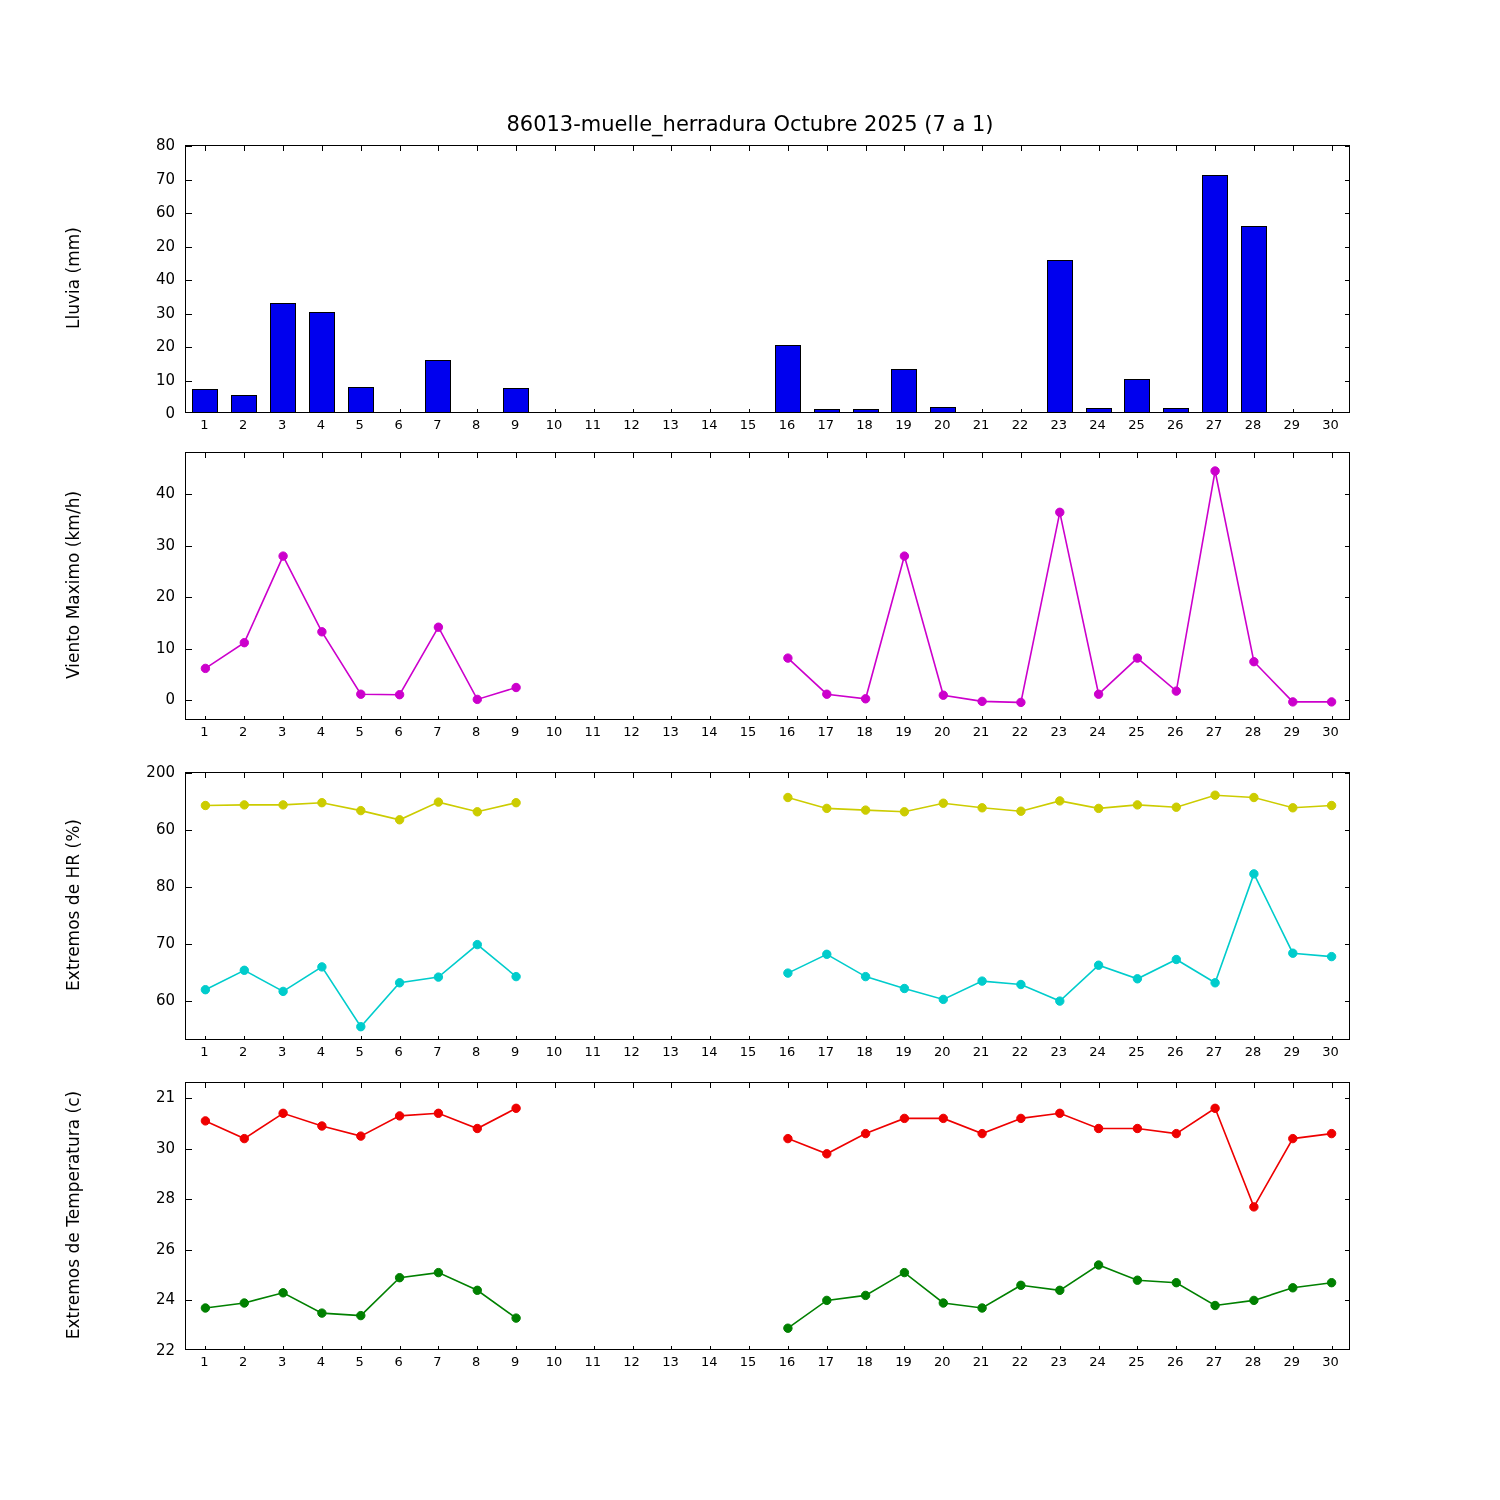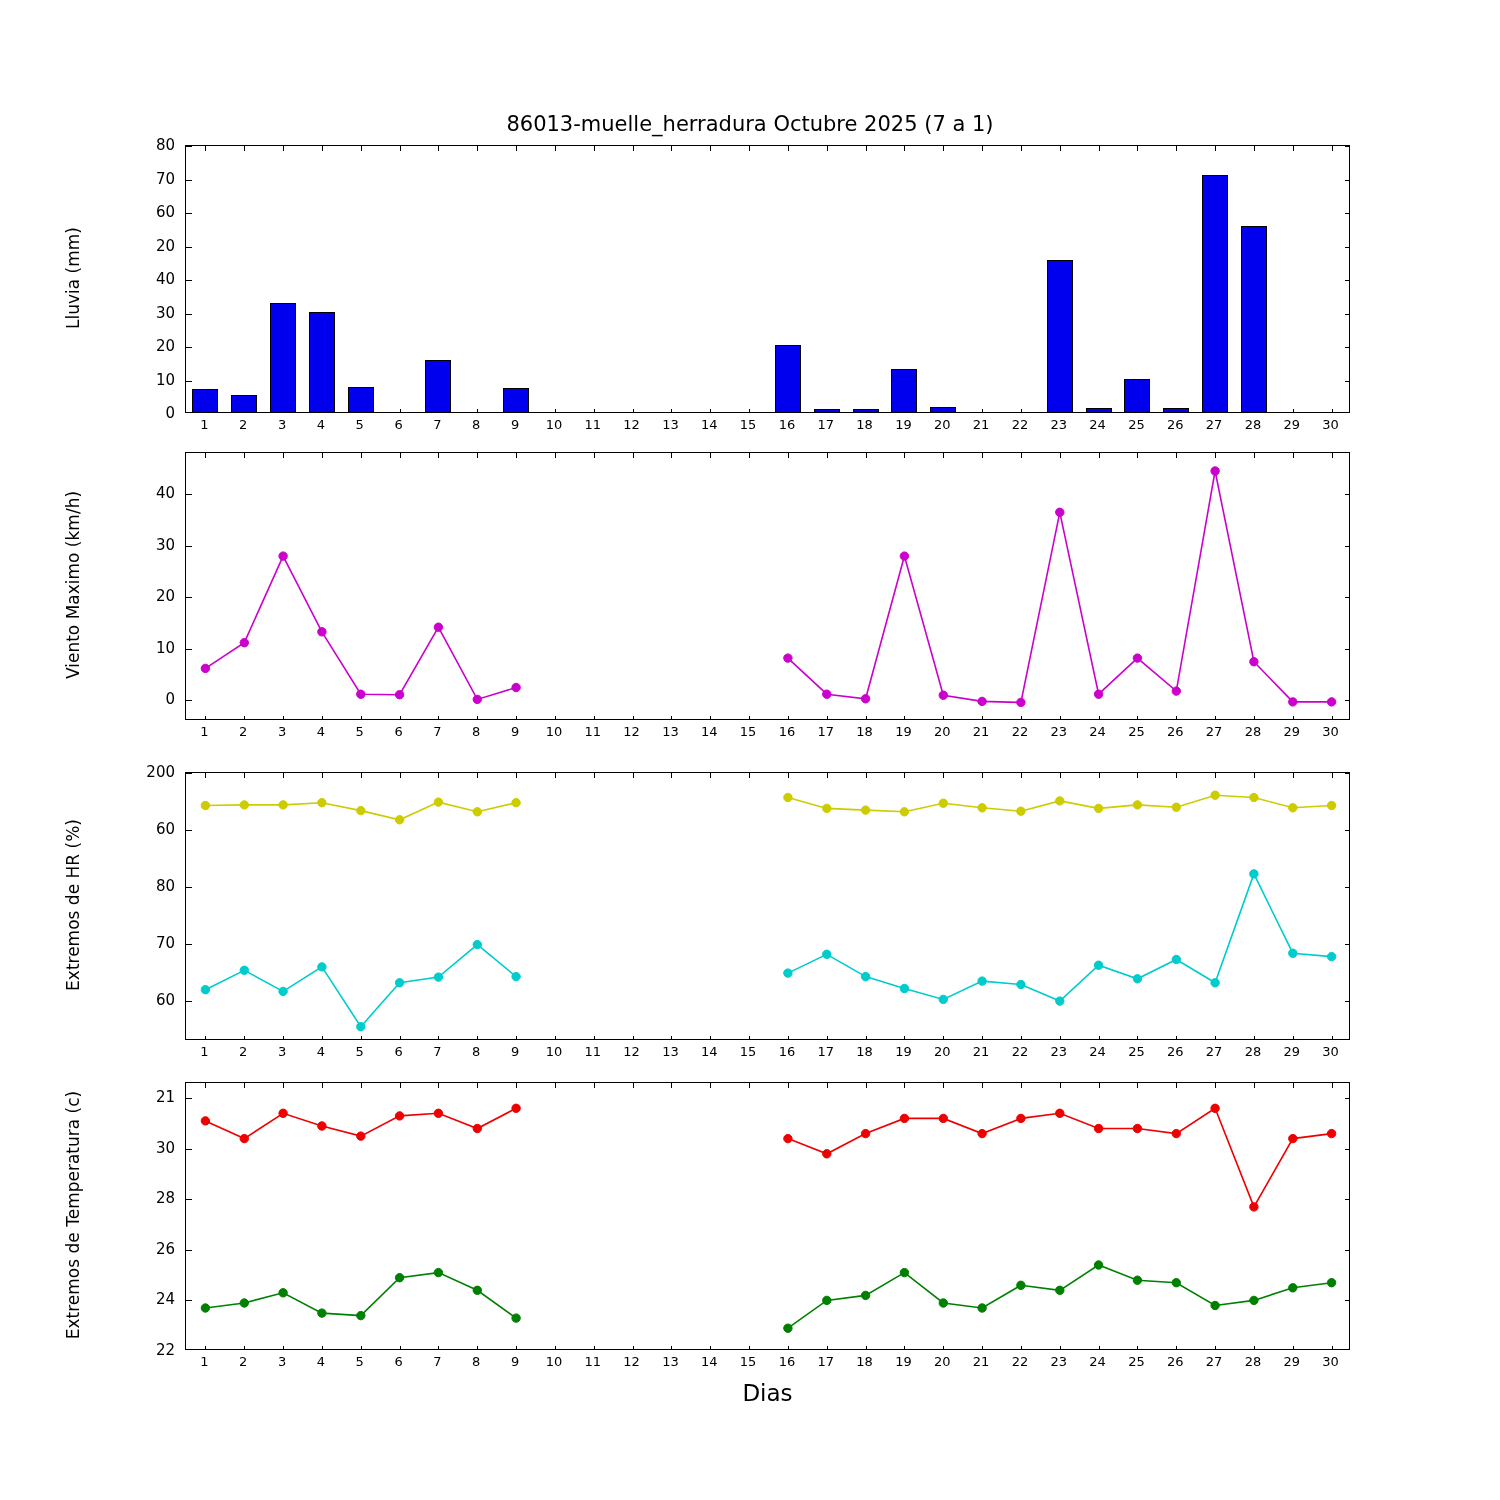--- a/index.html
+++ b/index.html
@@ -693,14 +693,13 @@
           <circle cx="912.6" cy="182.0" r="4.2" fill="#008000" stroke="#008000"></circle>
           <circle cx="951.4" cy="197.2" r="4.2" fill="#008000" stroke="#008000"></circle>
           <circle cx="990.3" cy="199.7" r="4.2" fill="#008000" stroke="#008000"></circle>
           <circle cx="1029.1" cy="222.5" r="4.2" fill="#008000" stroke="#008000"></circle>
           <circle cx="1067.9" cy="217.4" r="4.2" fill="#008000" stroke="#008000"></circle>
           <circle cx="1106.8" cy="204.8" r="4.2" fill="#008000" stroke="#008000"></circle>
           <circle cx="1145.6" cy="199.7" r="4.2" fill="#008000" stroke="#008000"></circle>
         </svg>
       </div>
     </div>
-    <div class="xlabel" style="left: 185px; width: 1165px; top: 1380px;">Dias</div>
   </div>
 
 </body></html>

